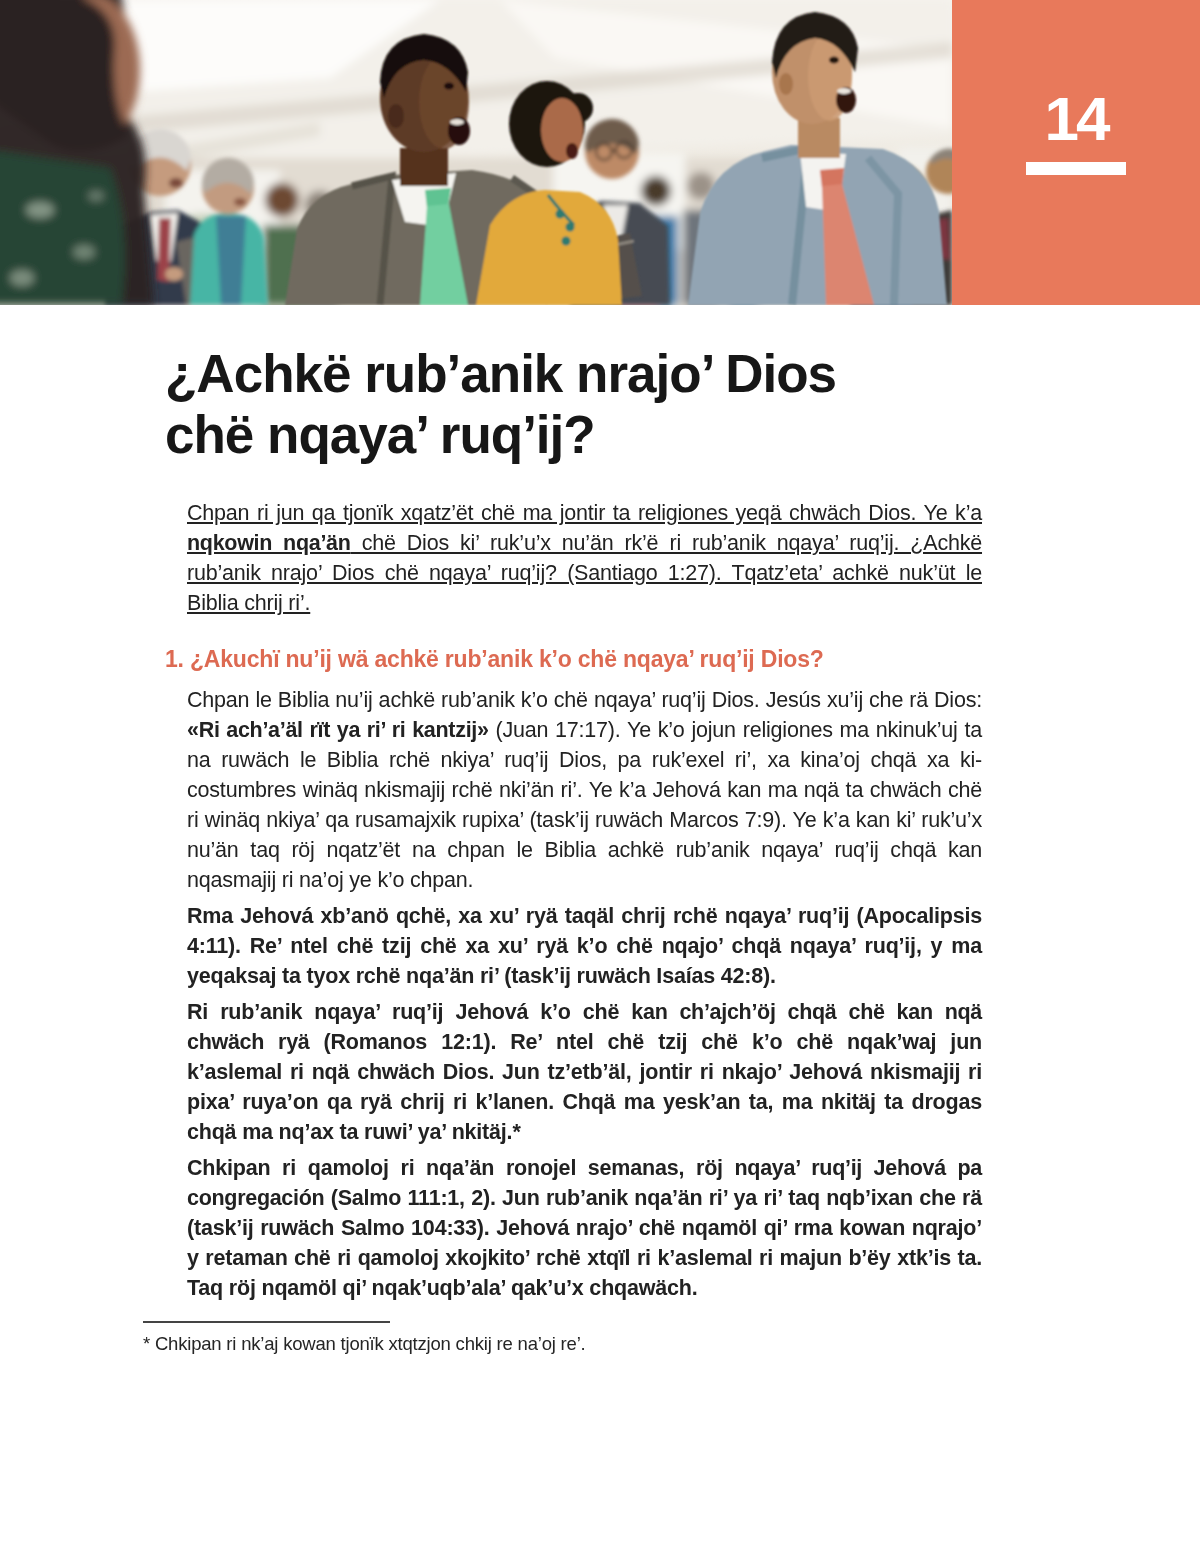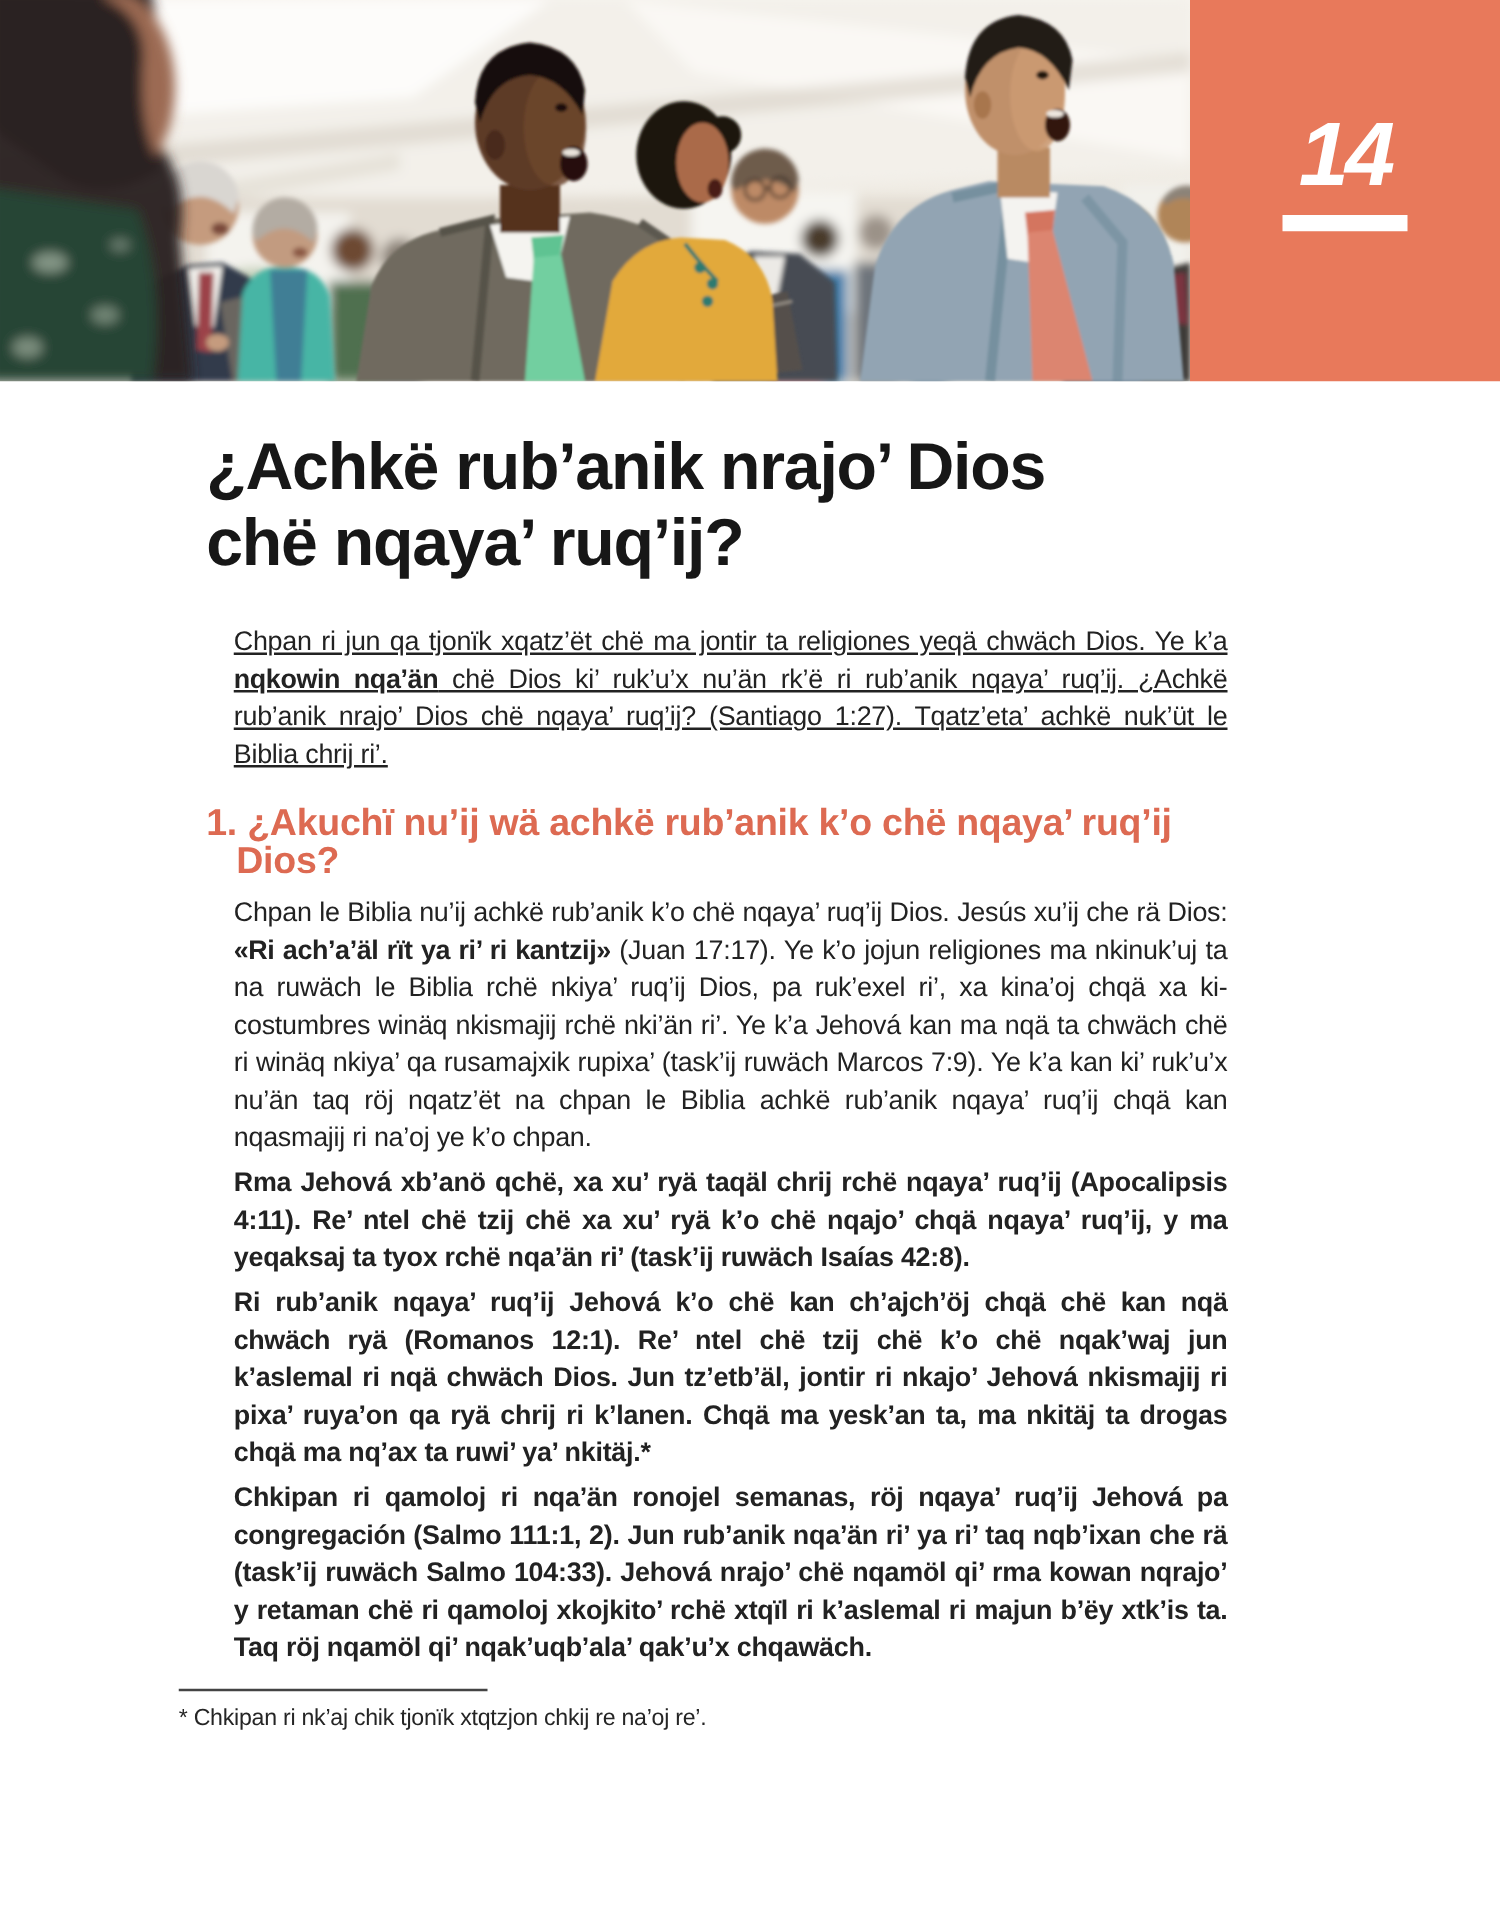--- a/index.html
+++ b/index.html
@@ -11,37 +11,37 @@
   
   .header { display:flex; height:305px; }
   .photo-wrap { width:952px; height:305px; overflow:hidden; }
   .photo-wrap svg { display:block; width:952px; height:305px; }
   .chapter-badge {
     flex:1; background:#e8795b; color:#ffffff;
     display:flex; flex-direction:column; align-items:center;
     padding-top:88px; box-sizing:border-box;
   }
   .chapter-number {
-    font-size:72px; font-weight:bold; line-height:1; letter-spacing:-3px;font-style:italic;
+    font-size:62px; font-weight:bold; line-height:1; letter-spacing:-3px;
   }
   .chapter-underline { width:100px; height:13px; background:#ffffff; margin-top:12px; }
   
   .content { padding:0 218px 0 165px; }
   .page-title {
     margin:38px 0 0 0; font-weight:bold; color:#171717;
     font-size:53px; line-height:1.16; letter-spacing:-1px;
   }
   .body-para {
     margin:0 0 0 22px; color:#222222;
     font-size:21.5px; line-height:30px; letter-spacing:-0.2px;
     text-align:justify;
   }
   .intro-para { margin-top:32px;text-decoration:underline; }
   .section-heading {
-    color:#dd6a52; font-weight:bold; font-size:30px; line-height:30px;
+    color:#dd6a52; font-weight:bold; font-size:23px; line-height:30px;
     margin:26px 0 11px 0; padding-left:24px; text-indent:-24px;
     letter-spacing:-0.2px;
   }
   .section-heading .q-num { display:inline; }
   .body-para + .body-para { margin-top:6px;font-weight:bold; }
   .body-para b { letter-spacing:-0.3px; }
   
   .footnote-block { margin:18px 0 0 143px; }
   .footnote-rule { width:247px; height:2px; background:#444444; }
   .footnote-text {
@@ -219,16 +219,16 @@
     <p class="body-para"><span>Chpan le Biblia nu’ij achkë rub’anik k’o chë nqaya’ ruq’ij Dios. Jesús xu’ij che rä Dios: </span><b>«Ri ach’a’äl rït ya ri’ ri kantzij»</b><span> (Juan 17:17). Ye k’o jojun religiones ma nkinuk’uj ta na ruwäch le Biblia rchë nkiya’ ruq’ij Dios, pa ruk’exel ri’, xa kina’oj chqä xa ki-costumbres winäq nkismajij rchë nki’än ri’. Ye k’a Jehová kan ma nqä ta chwäch chë ri winäq nkiya’ qa rusamajxik rupixa’ (task’ij ruwäch Marcos 7:9). Ye k’a kan ki’ ruk’u’x nu’än taq röj nqatz’ët na chpan le Biblia achkë rub’anik nqaya’ ruq’ij chqä kan nqasmajij ri na’oj ye k’o chpan.</span></p>
 
     <p class="body-para"><span>Rma Jehová xb’anö qchë, xa xu’ ryä taqäl chrij rchë nqaya’ ruq’ij (Apocalipsis 4:11). Re’ ntel chë tzij chë xa xu’ ryä k’o chë nqajo’ chqä nqaya’ ruq’ij, y ma yeqaksaj ta tyox rchë nqa’än ri’ (task’ij ruwäch Isaías 42:8).</span></p>
     <p class="body-para"><span>Ri rub’anik nqaya’ ruq’ij Jehová k’o chë </span><b>kan ch’ajch’öj chqä chë kan nqä chwäch ryä</b><span> (Romanos 12:1). Re’ ntel chë tzij chë k’o chë nqak’waj jun k’aslemal ri nqä chwäch Dios. Jun tz’etb’äl, jontir ri nkajo’ Jehová nkismajij ri pixa’ ruya’on qa ryä chrij ri k’lanen. Chqä ma yesk’an ta, ma nkitäj ta drogas chqä ma nq’ax ta ruwi’ ya’ nkitäj.*</span></p>
 
     <p class="body-para"><span>Chkipan ri qamoloj ri nqa’än ronojel semanas, röj </span><b>nqaya’ ruq’ij Jehová pa congregación</b><span> (Salmo 111:1, 2). Jun rub’anik nqa’än ri’ ya ri’ taq nqb’ixan che rä (task’ij ruwäch Salmo 104:33). Jehová nrajo’ chë nqamöl qi’ rma kowan nqrajo’ y retaman chë ri qamoloj xkojkito’ rchë xtqïl ri k’aslemal ri majun b’ëy xtk’is ta. Taq röj nqamöl qi’ nqak’uqb’ala’ qak’u’x chqawäch.</span></p>
   </div>
 
   <div class="footnote-block">
     <div class="footnote-rule"></div>
-    <div class="footnote-text">* Chkipan ri nk’aj chik tjonïk xtqtzjon chkij re na’oj re’.</div>
+    <div class="footnote-text">* Chkipan ri nk’aj kowan tjonïk xtqtzjon chkij re na’oj re’.</div>
   </div>
 
 </div>
 
 </body></html>

